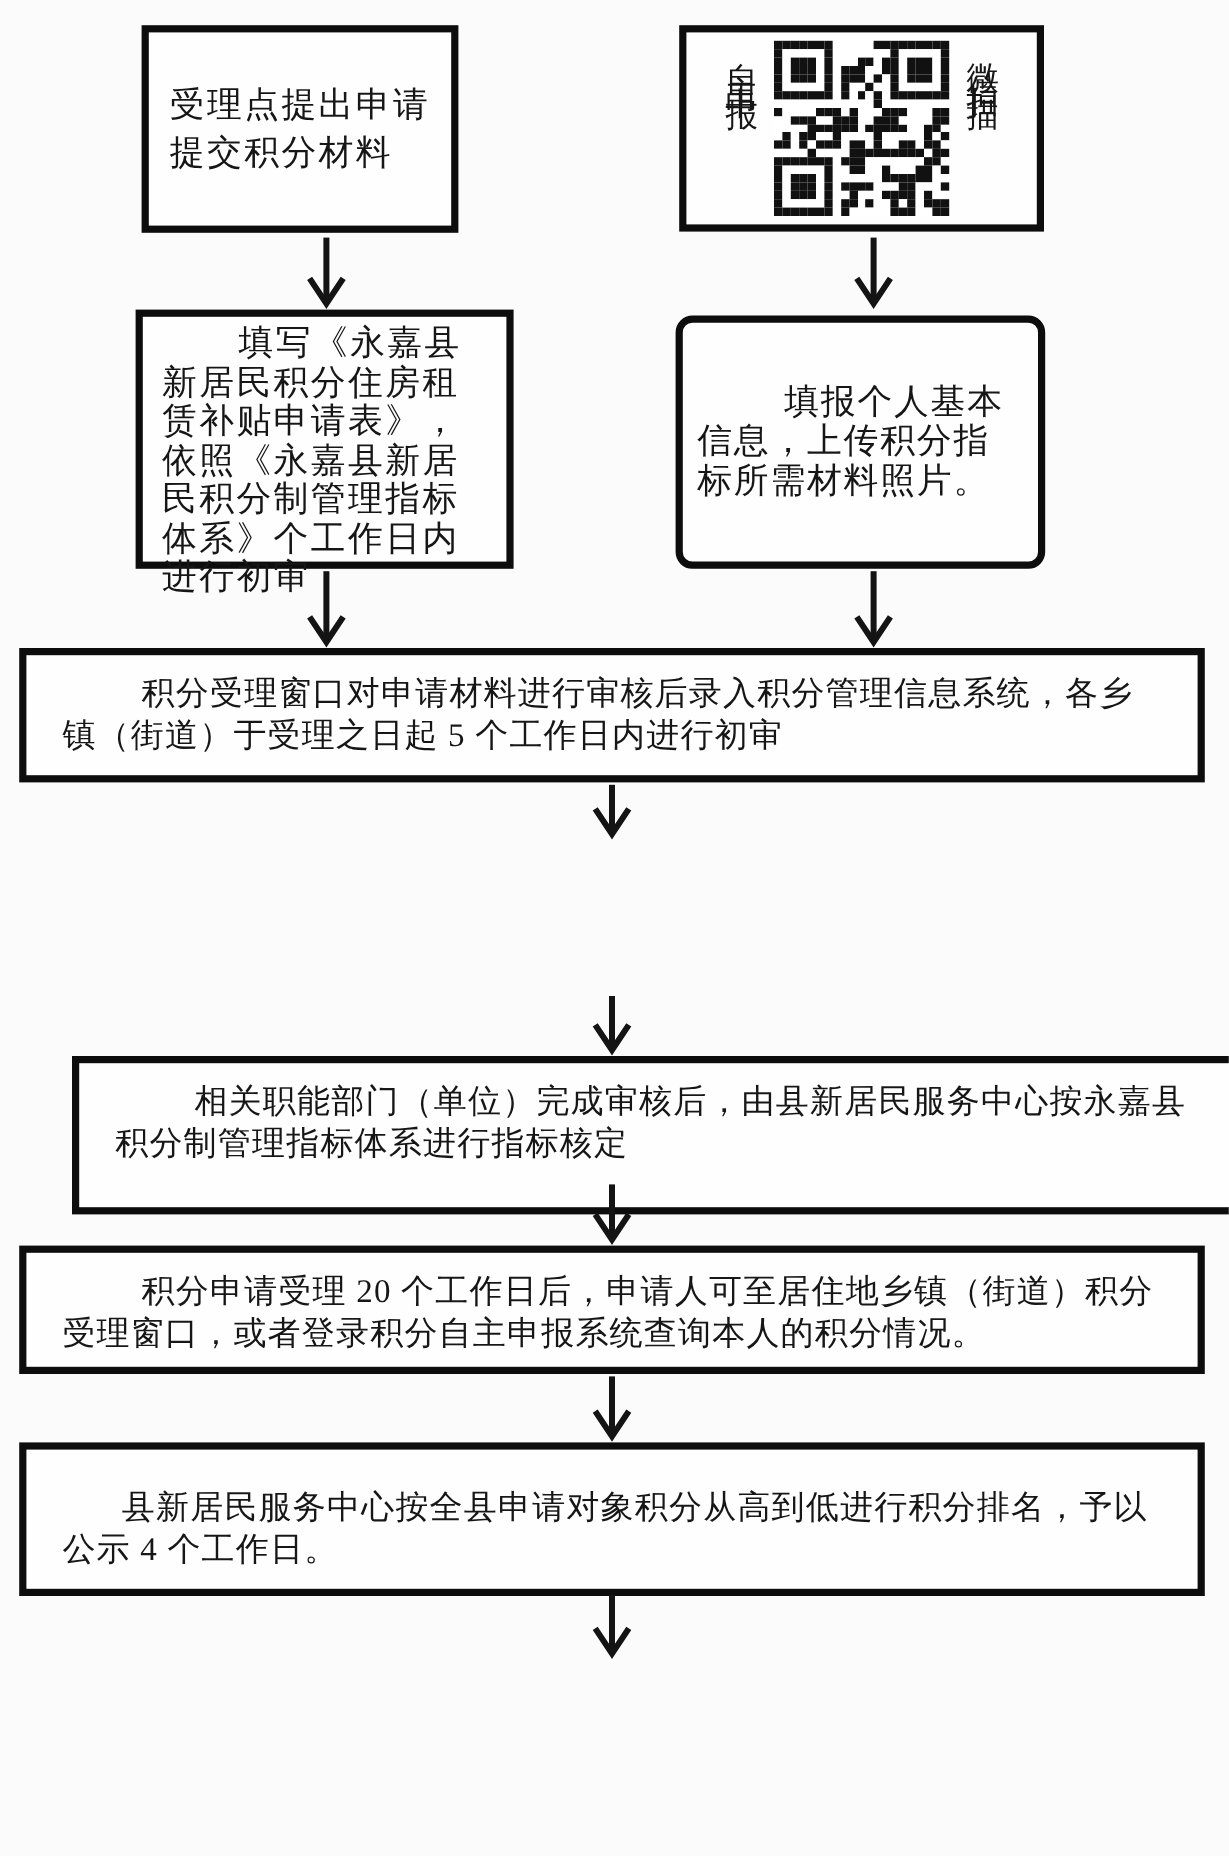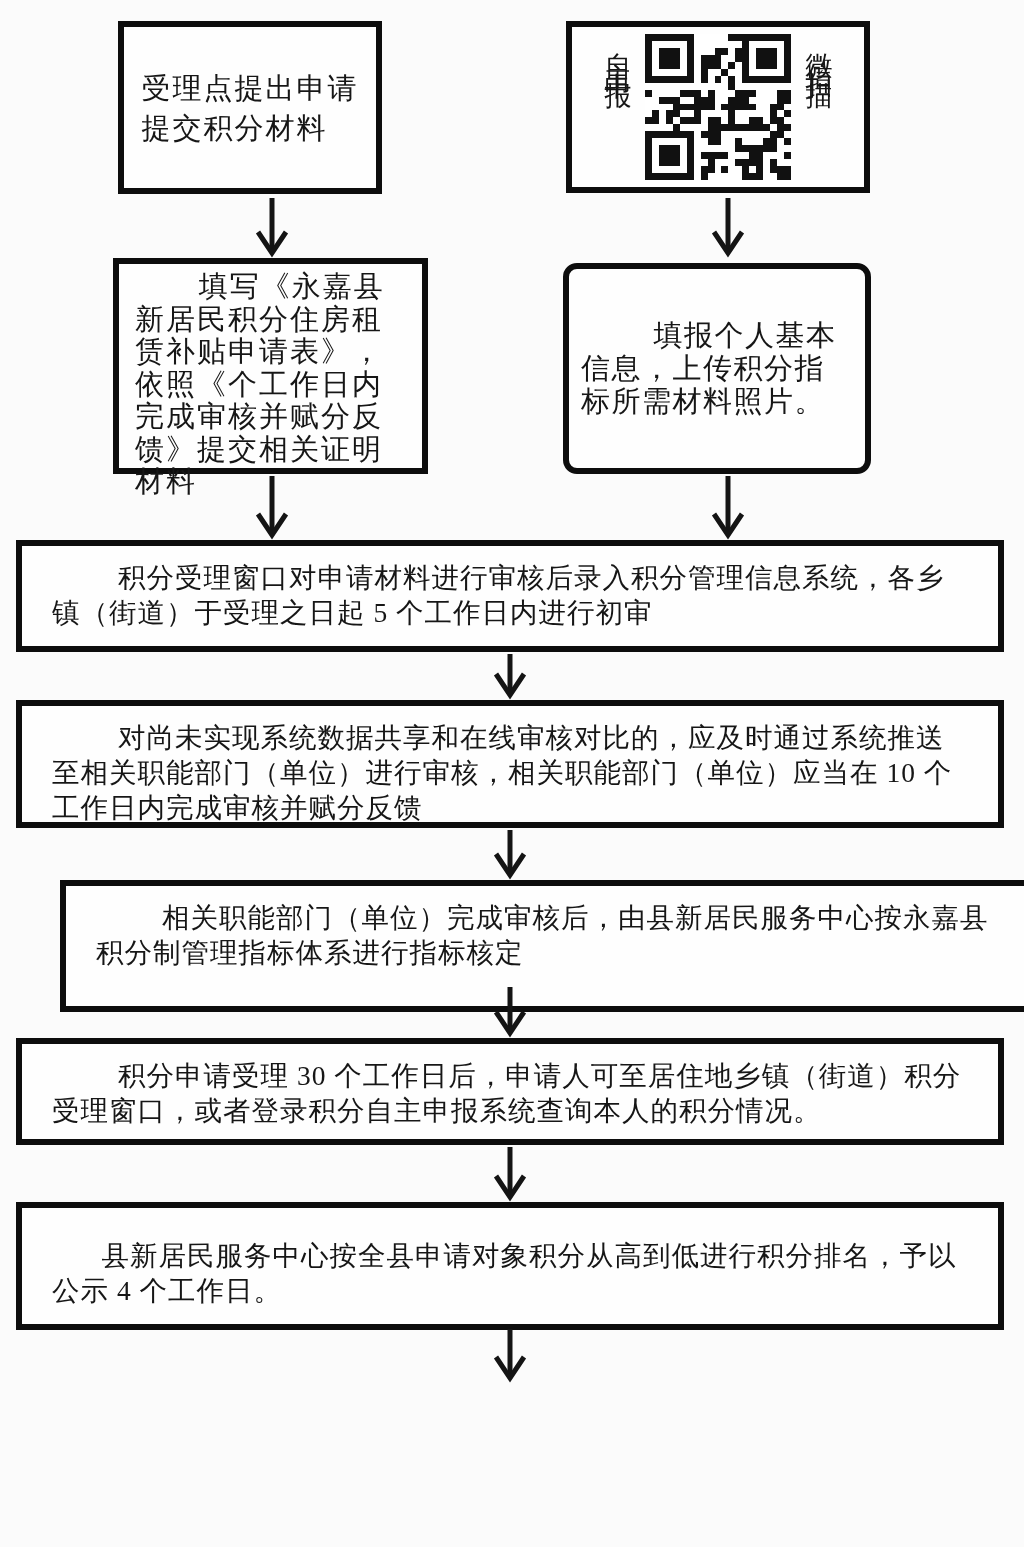--- a/index.html
+++ b/index.html
@@ -508,38 +508,35 @@
         <div class="m d"></div>
         <div class="m"></div>
         <div class="m"></div>
         <div class="m d"></div>
         <div class="m d"></div>
       </div>
     <span class="vlabel">微信扫描</span>
   </div>
 
   <div class="fbox box-c">
-    <div class="txt">填写《永嘉县新居民积分住房租赁补贴申请表》，依照《个工作日内完成审核并赋分反馈》提交相关证明材料</div>
+    <div class="txt">填写《永嘉县新居民积分住房租赁补贴申请表》，依照《永嘉县新居民积分制管理指标体系》个工作日内进行初审</div>
   </div>
 
   <div class="fbox box-d">
     <div class="txt">填报个人基本信息，上传积分指标所需材料照片。</div>
   </div>
 
   <div class="fbox step step-1">
     <div class="txt">积分受理窗口对申请材料进行审核后录入积分管理信息系统，各乡镇（街道）于受理之日起 5 个工作日内进行初审</div>
   </div>
-  <div class="fbox step step-2">
-    <div class="txt">对尚未实现系统数据共享和在线审核对比的，应及时通过系统推送至相关职能部门（单位）进行审核，相关职能部门（单位）应当在 10 个工作日内完成审核并赋分反馈</div>
-  </div>
   <div class="fbox step step-3">
     <div class="txt">相关职能部门（单位）完成审核后，由县新居民服务中心按永嘉县积分制管理指标体系进行指标核定</div>
   </div>
   <div class="fbox step step-4">
-    <div class="txt">积分申请受理 30 个工作日后，申请人可至居住地乡镇（街道）积分受理窗口，或者登录积分自主申报系统查询本人的积分情况。</div>
+    <div class="txt">积分申请受理 20 个工作日后，申请人可至居住地乡镇（街道）积分受理窗口，或者登录积分自主申报系统查询本人的积分情况。</div>
   </div>
   <div class="fbox step step-5">
     <div class="txt">县新居民服务中心按全县申请对象积分从高到低进行积分排名，予以公示 4 个工作日。</div>
   </div>
 
   <svg class="arrow" style="left:250px;top:198px;" width="44" height="58" viewBox="0 0 44 58">
     <line x1="22" y1="0" x2="22" y2="53" stroke-width="5"></line>
     <polyline points="8,34 22,55 36,34" stroke-width="5"></polyline>
   </svg>
   <svg class="arrow" style="left:706px;top:198px;" width="44" height="58" viewBox="0 0 44 58">

